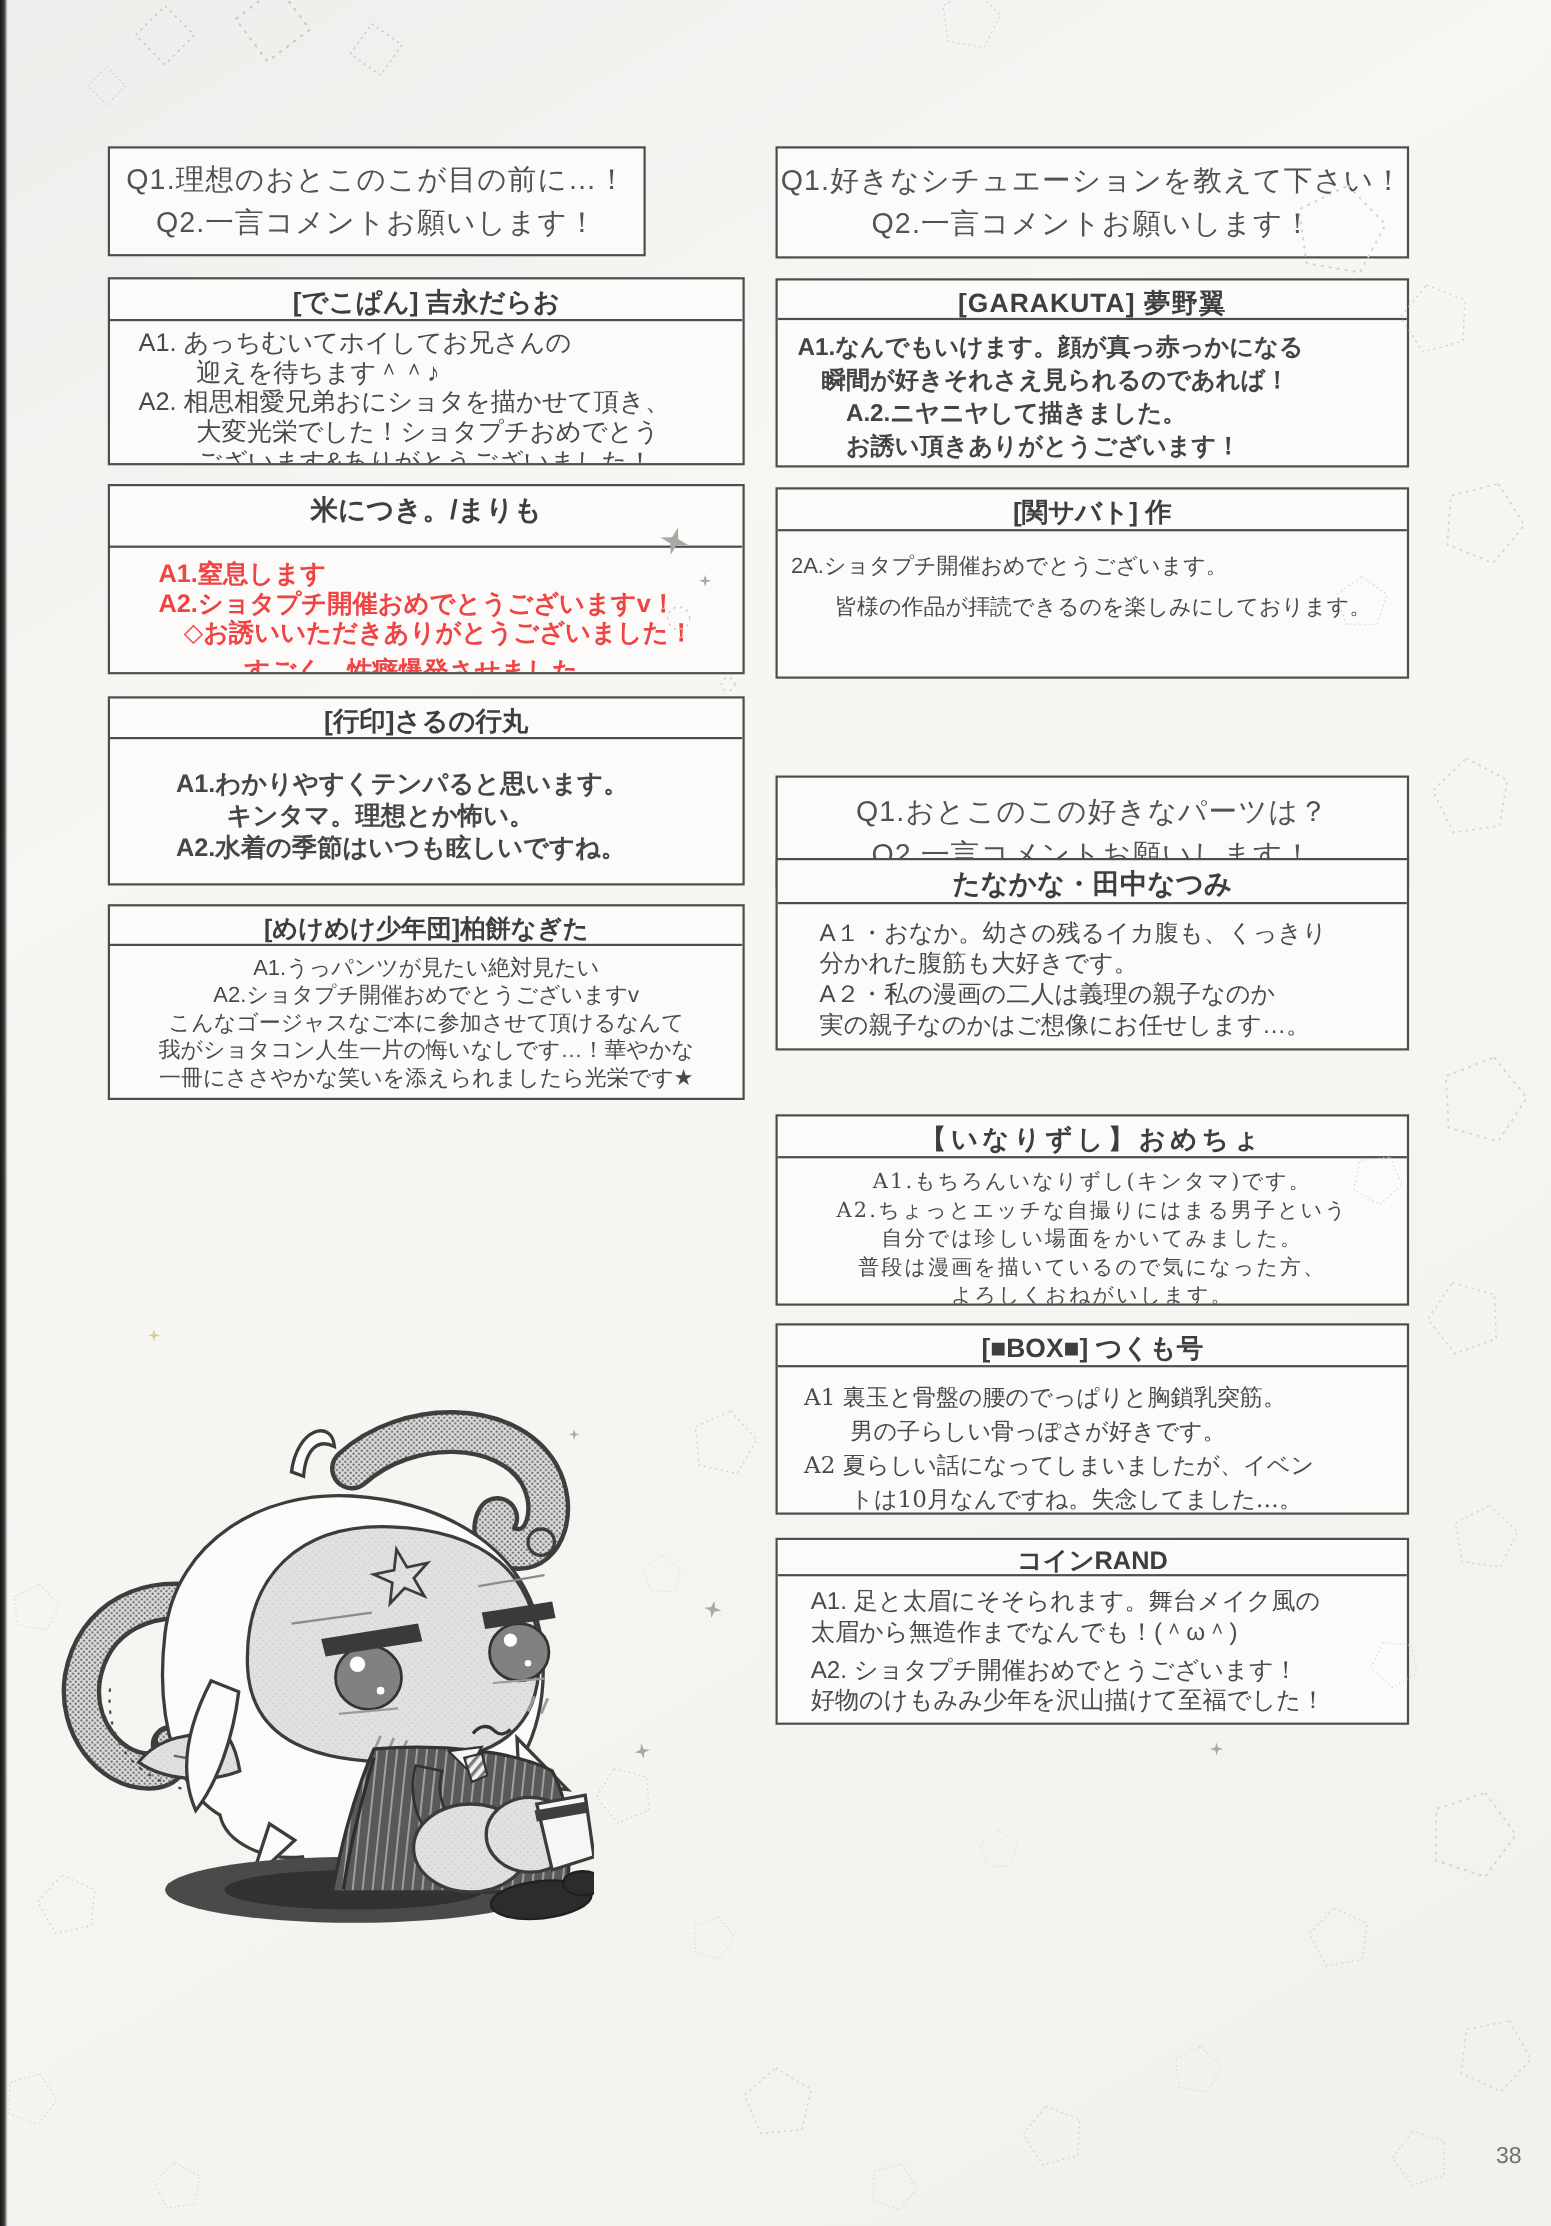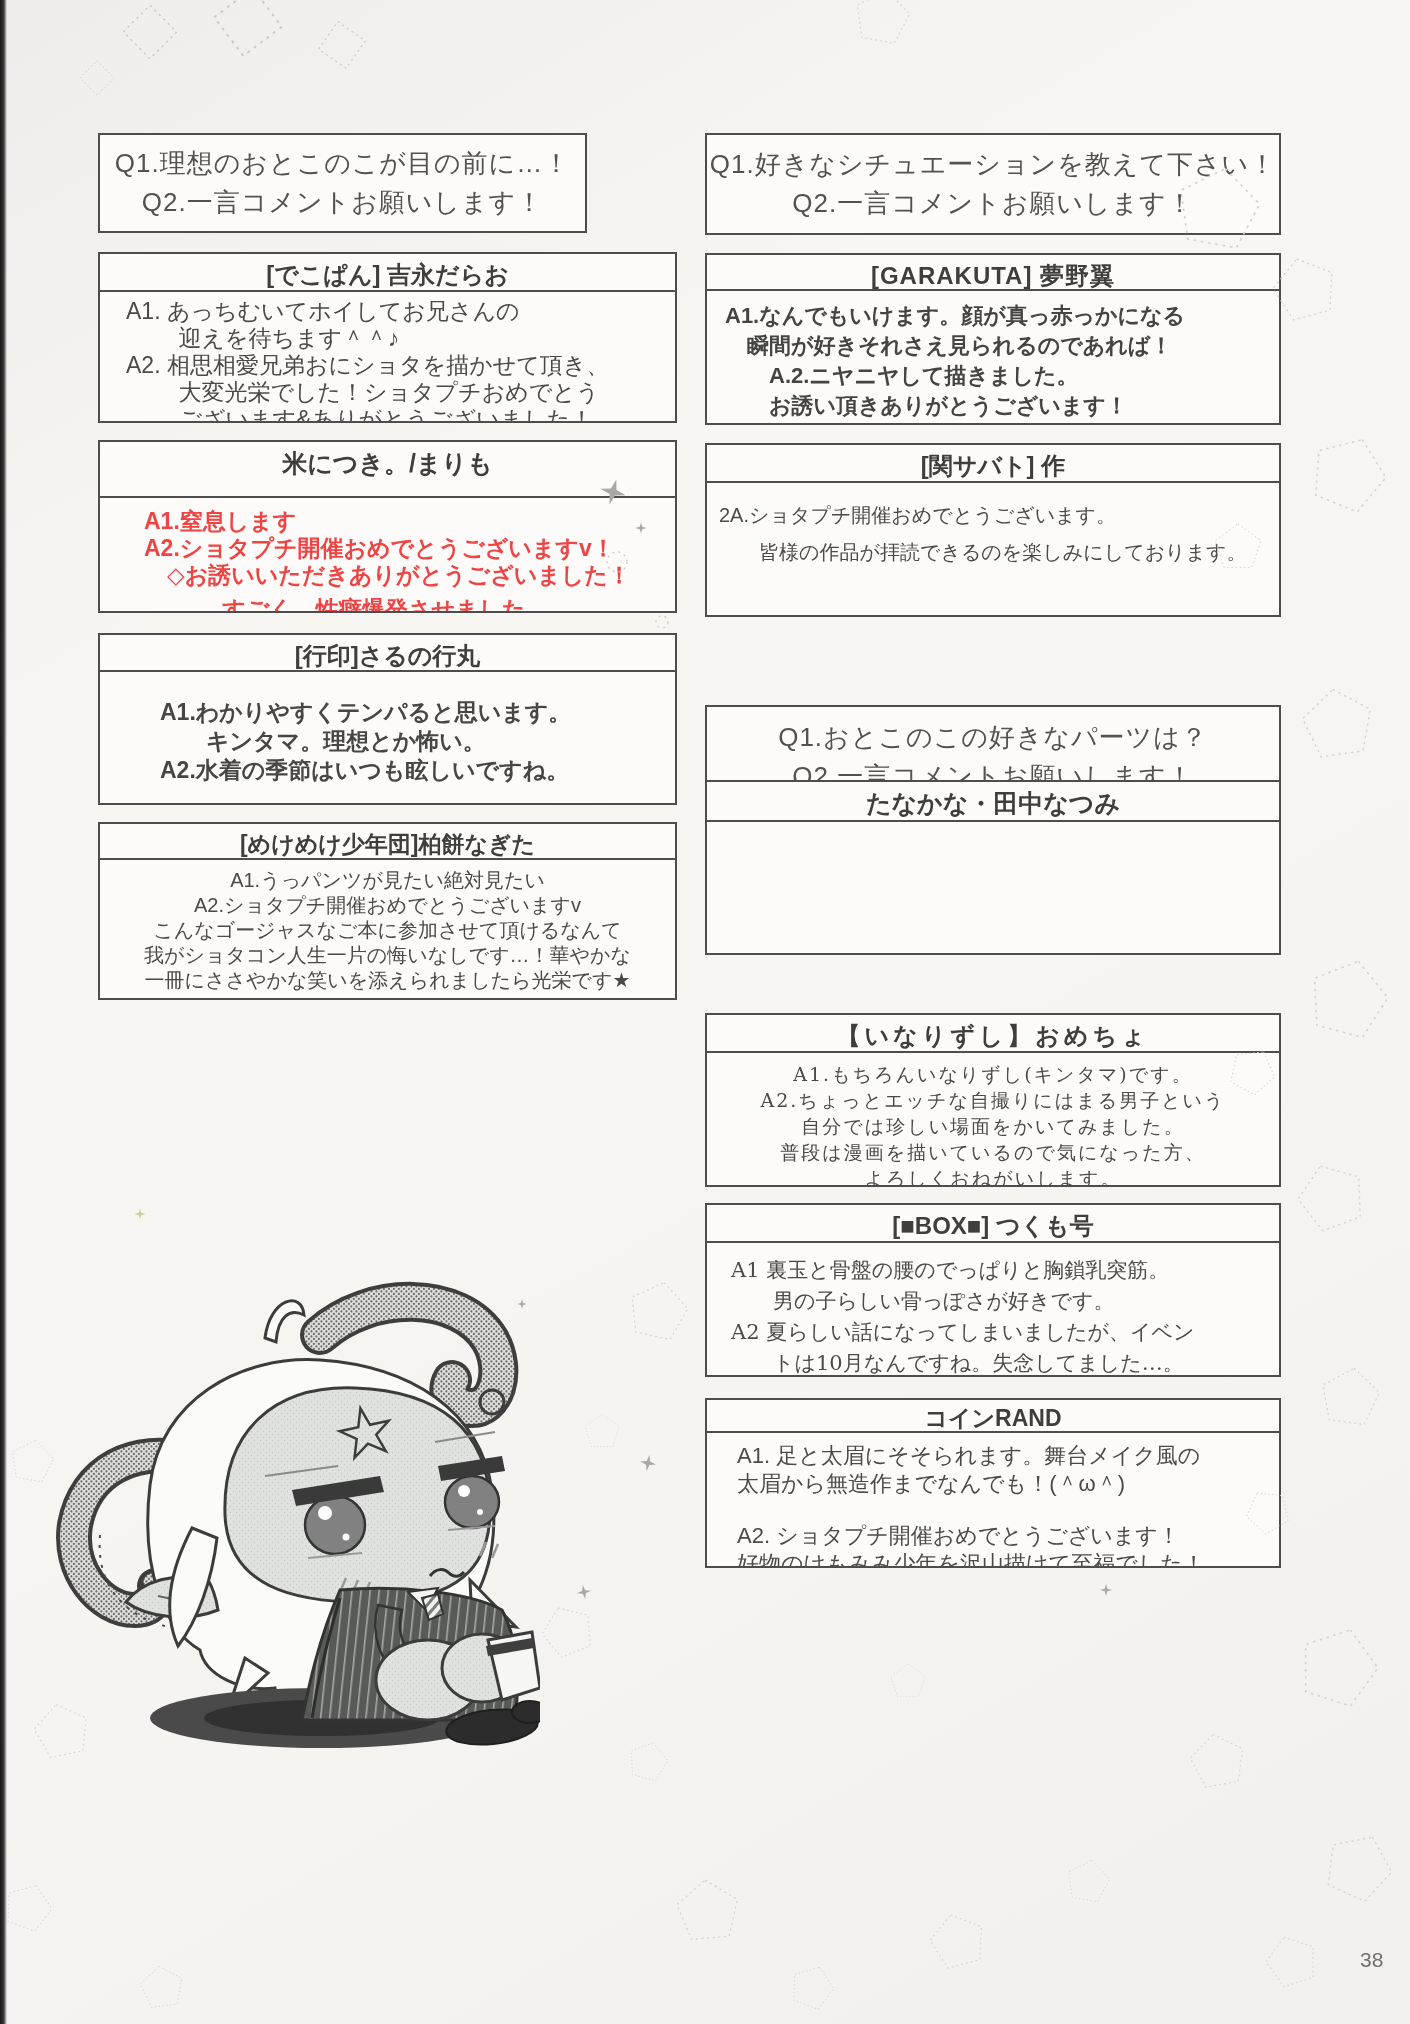--- a/index.html
+++ b/index.html
@@ -160,20 +160,26 @@
   </div>
 </div>
 
 <div class="box q" style="left:705px;top:705px;width:576px;height:103px">
   <div class="qline">Q1.おとこのこの好きなパーツは？</div>
   <div class="qline">Q2.一言コメントお願いします！</div>
 </div>
 
 <div class="box" style="left:705px;top:780px;width:576px;height:175px">
   <div class="hdr" style="height:40px;font-size:25px">たなかな・田中なつみ</div>
+  <div style="padding:12px 4px 0 38px">
+    <div class="ln" style="font-size:22px;line-height:28px">A１・おなか。幼さの残るイカ腹も、くっきり</div>
+    <div class="ln" style="font-size:22px;line-height:28px">分かれた腹筋も大好きです。</div>
+    <div class="ln" style="font-size:22px;line-height:28px">A２・私の漫画の二人は義理の親子なのか</div>
+    <div class="ln" style="font-size:22px;line-height:28px">実の親子なのかはご想像にお任せします…。</div>
+  </div>
 </div>
 
 <div class="box" style="left:705px;top:1013px;width:576px;height:174px">
   <div class="hdr serif" style="height:38px;letter-spacing:4px;font-weight:600">【いなりずし】おめちょ</div>
   <div class="serif" style="padding:8px 4px 0 4px;letter-spacing:2px">
     <div class="ln t-c" style="font-size:19px;line-height:26px">A1.もちろんいなりずし(キンタマ)です。</div>
     <div class="ln t-c" style="font-size:19px;line-height:26px">A2.ちょっとエッチな自撮りにはまる男子という</div>
     <div class="ln t-c" style="font-size:19px;line-height:26px">自分では珍しい場面をかいてみました。</div>
     <div class="ln t-c" style="font-size:19px;line-height:26px">普段は漫画を描いているので気になった方、</div>
     <div class="ln t-c" style="font-size:19px;line-height:26px">よろしくおねがいします。</div>
@@ -188,21 +194,21 @@
     <div class="ln" style="font-size:21px;line-height:31px">A2 夏らしい話になってしまいましたが、イベン</div>
     <div class="ln" style="font-size:21px;line-height:31px">　　トは10月なんですね。失念してました…。</div>
   </div>
 </div>
 
 <div class="box" style="left:705px;top:1398px;width:576px;height:170px">
   <div class="hdr" style="height:33px;font-size:23px;padding-top:3px">コインRAND</div>
   <div style="padding:9px 4px 0 30px">
     <div class="ln" style="font-size:22px;line-height:28px">A1. 足と太眉にそそられます。舞台メイク風の</div>
     <div class="ln" style="font-size:22px;line-height:28px">太眉から無造作までなんでも！(＾ω＾)</div>
-    <div class="ln" style="font-size:22px;line-height:28px;margin-top:24px">A2. ショタプチ開催おめでとうございます！</div>
+    <div class="ln" style="font-size:22px;line-height:28px;margin-top:6px">A2. ショタプチ開催おめでとうございます！</div>
     <div class="ln" style="font-size:22px;line-height:28px">好物のけもみみ少年を沢山描けて至福でした！</div>
   </div>
 </div>
 
 <svg class="layer" style="left:40px;top:1280px;" width="500" height="480" viewBox="0 0 500 480">
   <defs>
     <pattern id="ht" width="5" height="5" patternUnits="userSpaceOnUse">
       <rect width="5" height="5" fill="#dcdcda"></rect>
       <circle cx="1.4" cy="1.4" r="1.05" fill="#696969"></circle>
       <circle cx="3.9" cy="3.9" r="1.05" fill="#696969"></circle>

